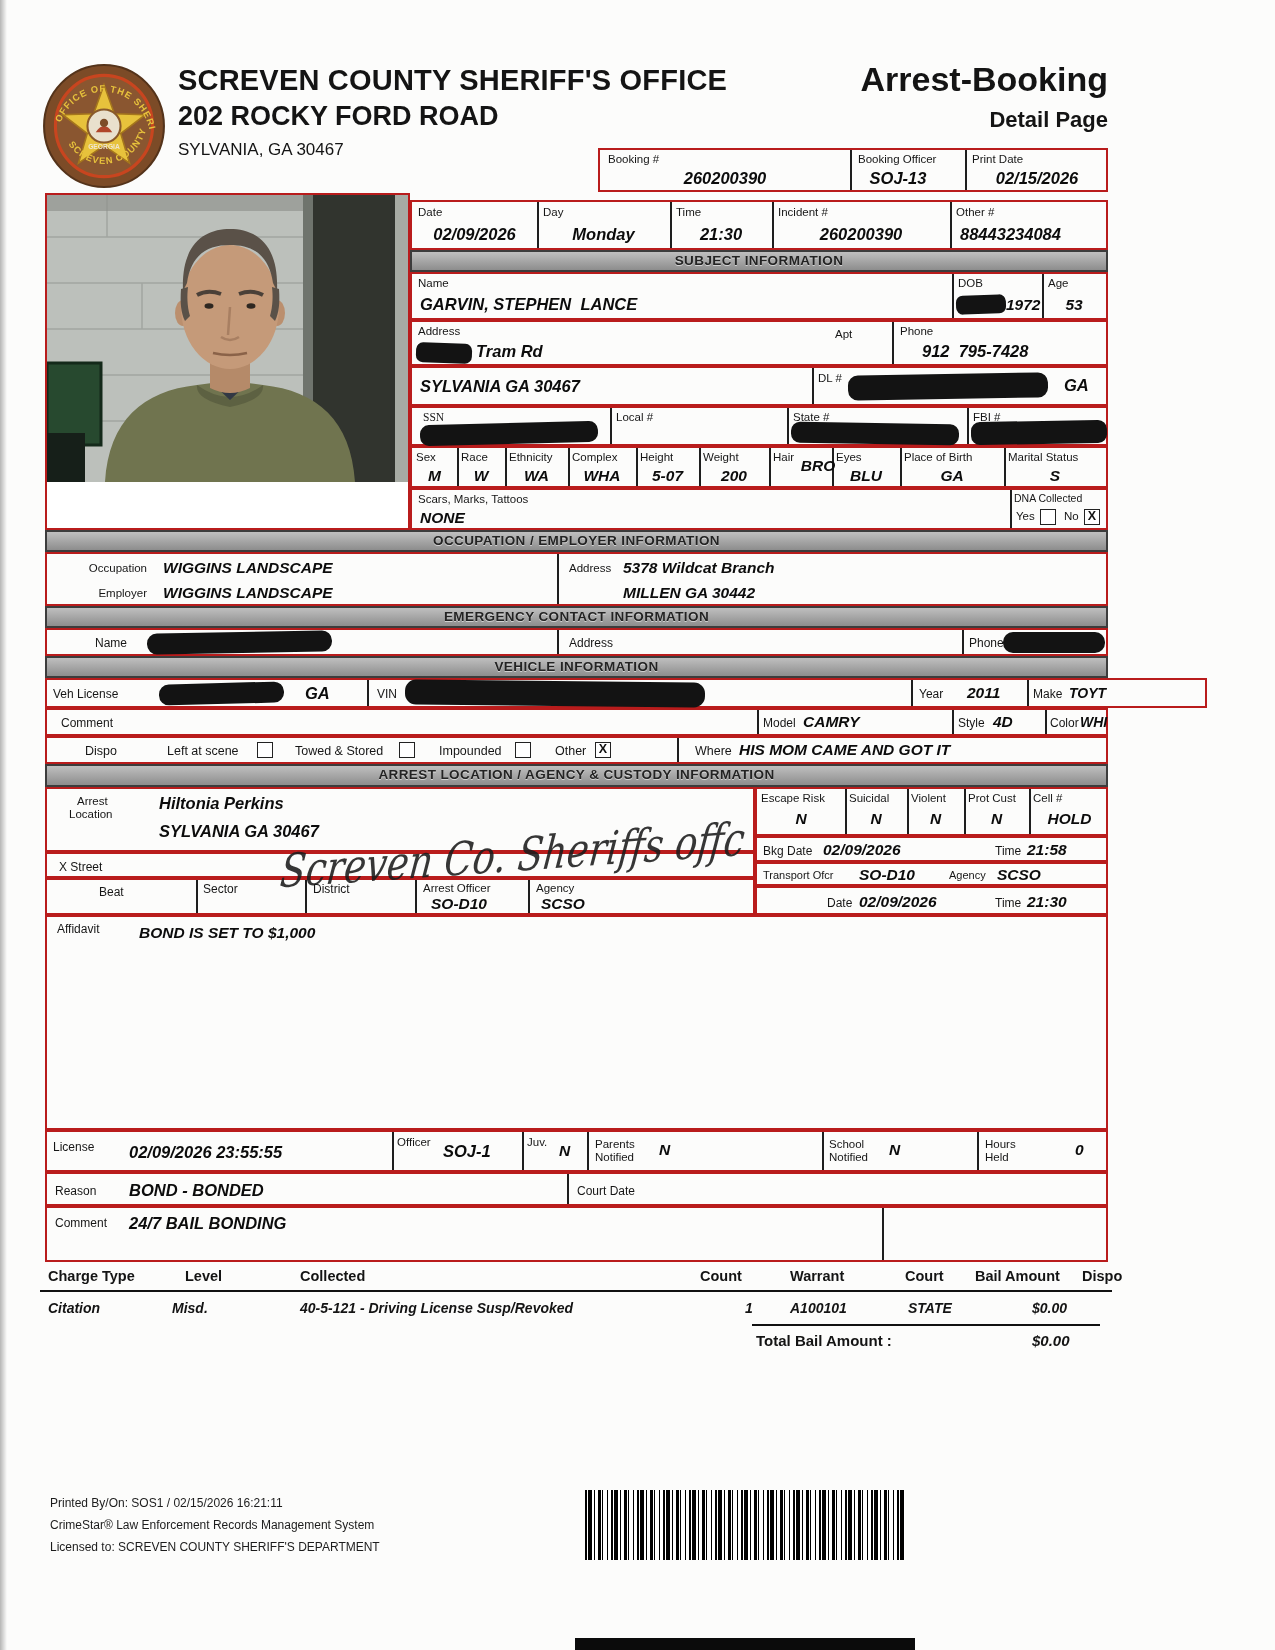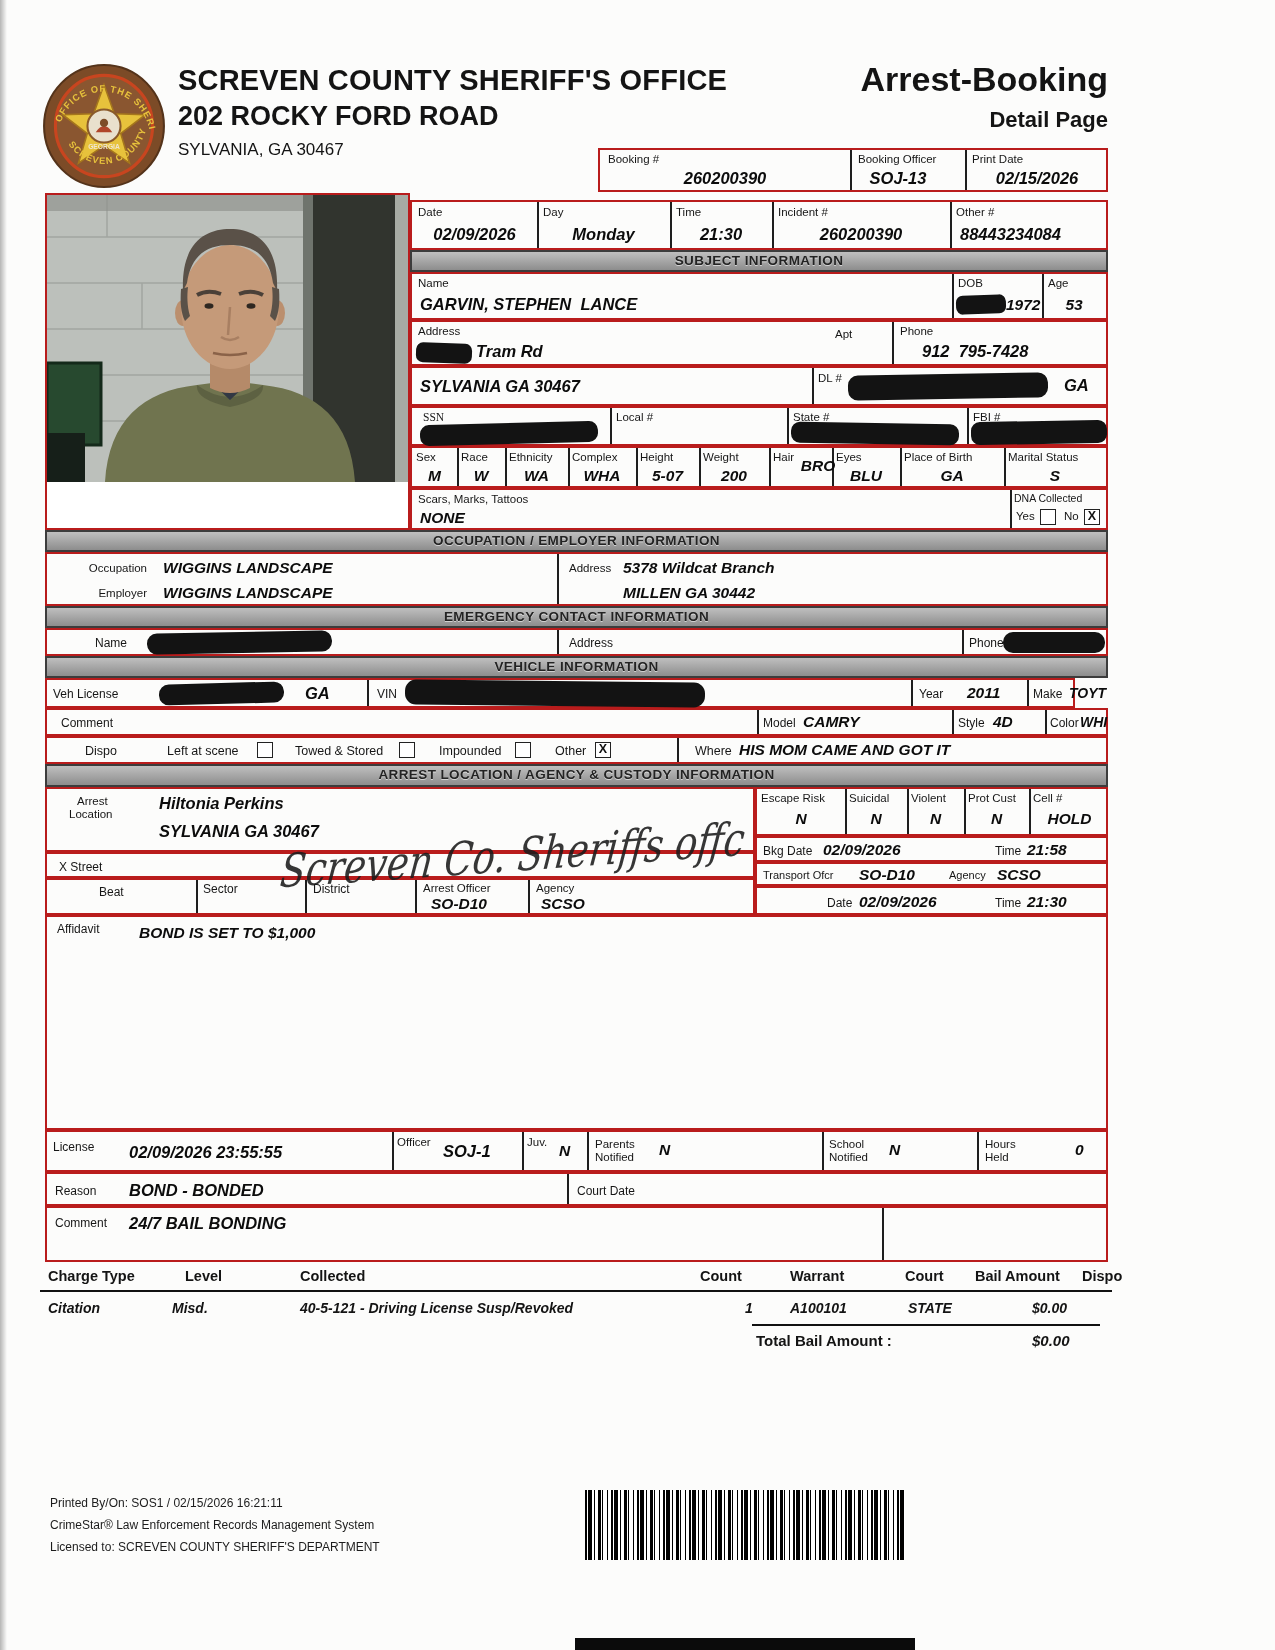--- a/index.html
+++ b/index.html
@@ -238,21 +238,21 @@
     <div class="vdiv" style="left:510px;"></div>
       <div class="vdiv" style="left:915px;"></div>
     <div class="lbl" style="left:48px; top:6px; font-size:12px;">Name</div>
     <div class="redact" style="left:100px; top:2px; width:185px; height:21px; transform:rotate(-1deg); border-radius:10px;"></div>
     <div class="lbl" style="left:522px; top:6px; font-size:12px;">Address</div>
     <div class="lbl" style="left:922px; top:6px; font-size:12px;">Phone</div>
     <div class="redact" style="left:956px; top:2px; width:102px; height:21px; border-radius:10px;"></div>
   </div>
 
   <div class="banner" style="left:45px; top:656px; width:1063px; height:22px;">VEHICLE INFORMATION</div>
-  <div class="box" style="left:45px; top:678px; width:1030px; height:30px;">
+  <div class="box" style="left:45px; top:678px; width:1162px; height:30px;">
     <div class="vdiv" style="left:320px;"></div>
       <div class="vdiv" style="left:864px;"></div>
       <div class="vdiv" style="left:980px;"></div>
     <div class="lbl" style="left:6px; top:7px; font-size:12px;">Veh License</div>
     <div class="redact" style="left:112px; top:3px; width:125px; height:21px; transform:rotate(-1.5deg); border-radius:10px;"></div>
     <div class="val lg" style="left:258px; top:4px;">GA</div>
     <div class="lbl" style="left:330px; top:7px; font-size:12px;">VIN</div>
     <div class="redact" style="left:358px; top:1px; width:300px; height:25px; transform:rotate(.6deg); border-radius:11px;"></div>
     <div class="lbl" style="left:872px; top:7px; font-size:12px;">Year</div>
     <div class="val" style="left:920px; top:4px;">2011</div>

